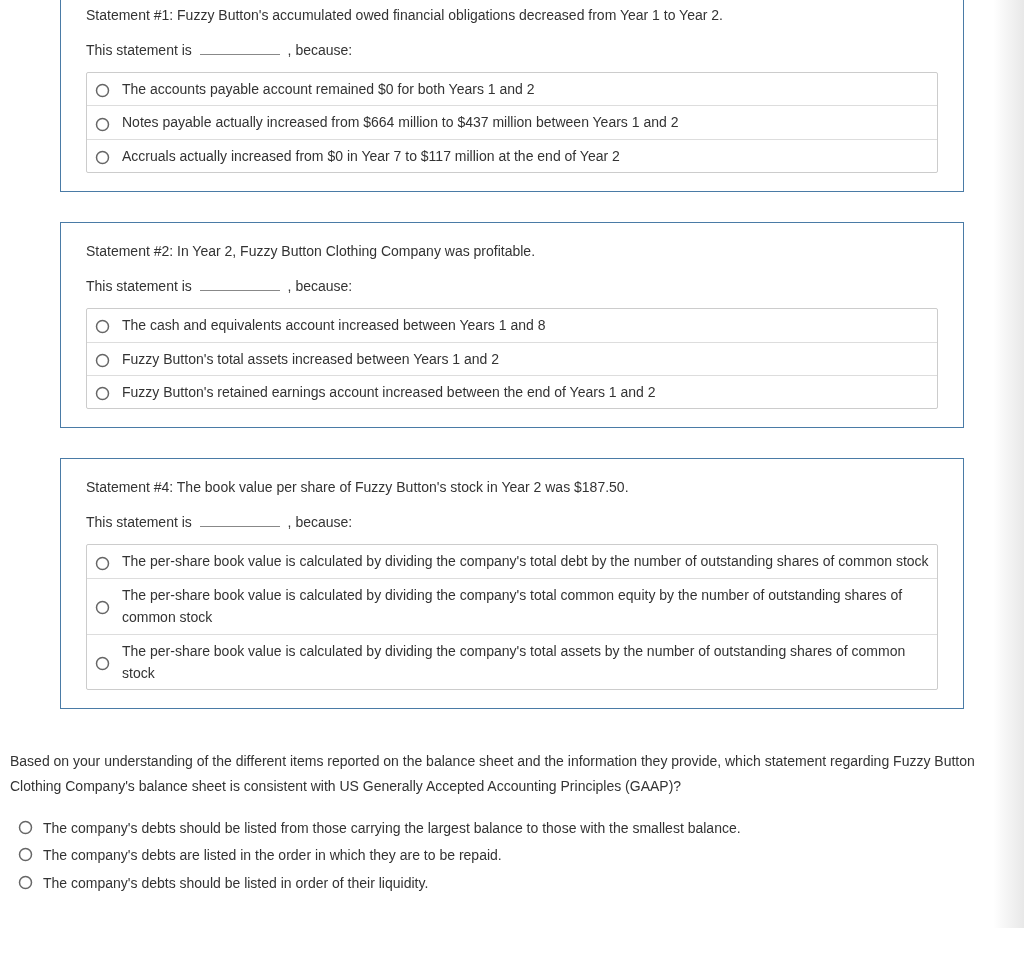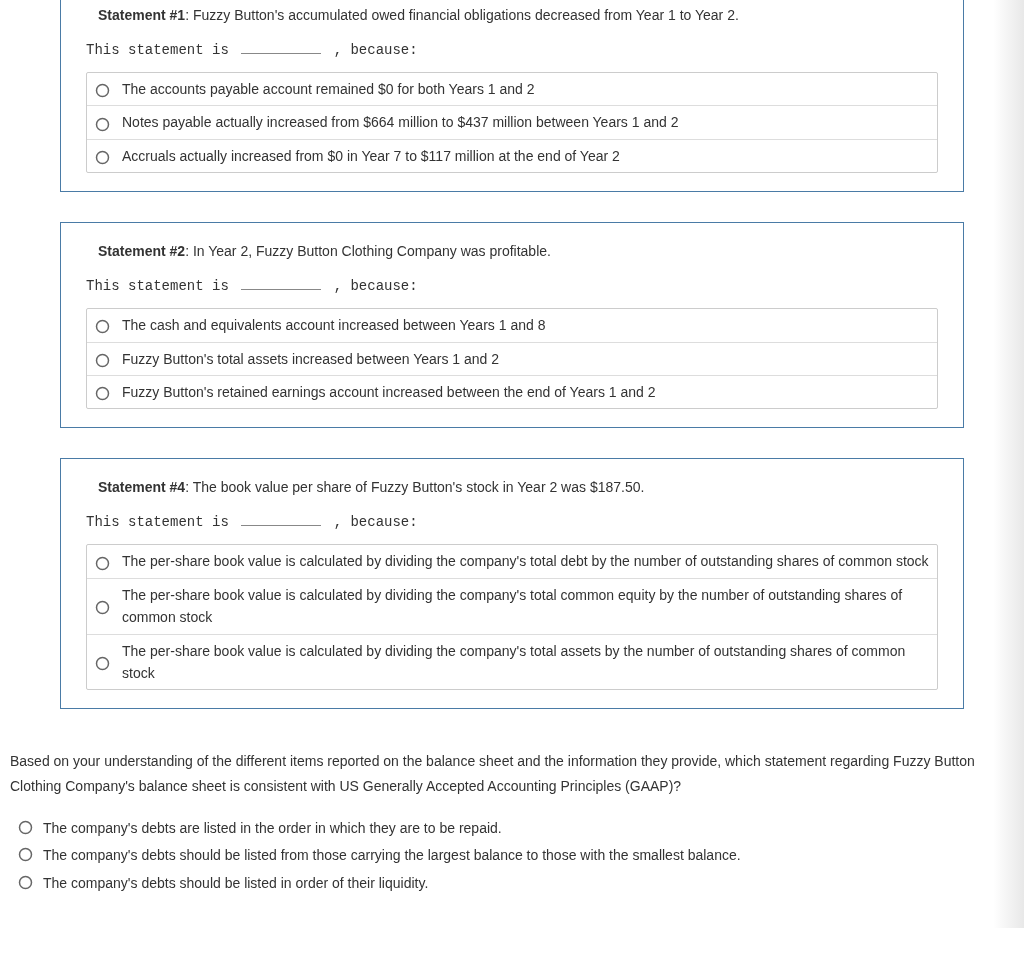--- a/index.html
+++ b/index.html
@@ -28,33 +28,31 @@
     .statement-box:first-child {
       margin-top: 0;
       border-top: none;
       padding-top: 5px;
     }
     .statement-header {
       margin-bottom: 16px;
       line-height: 1.5;
     }
     .statement-header .label {
-      font-weight: bold;
-      margin-left: 12px;
+      font-weight: normal;
     }
     .blank-line {
       display: inline-block;
       border-bottom: 1px solid #888;
       width: 80px;
       vertical-align: baseline;
       margin: 0 4px;
     }
     .prompt-line {
       margin-bottom: 14px;
-      font-family: Liberation Mono, monospace;
     }
     .options-list {
       border: 1px solid #ccc;
       border-radius: 2px;
     }
     .option-row {
       display: flex;
       align-items: center;
       padding: 5px 8px;
       border-bottom: 1px solid #ddd;
@@ -209,29 +207,29 @@
   </div>
 
   <div class="bottom-question">Based on your understanding of the different items reported on the balance sheet and the information they provide, which statement regarding Fuzzy Button Clothing Company's balance sheet is consistent with US Generally Accepted Accounting Principles (GAAP)?</div>
   <div class="bottom-options">
     <div class="bottom-option-row">
       <span class="radio-icon">
         <svg width="15" height="15">
             <circle cx="7.5" cy="7.5" r="6" fill="none" stroke="#666" stroke-width="1.5"></circle>
           </svg>
       </span>
-      <span class="option-text">The company's debts are listed in the order in which they are to be repaid.</span>
+      <span class="option-text">The company's debts should be listed from those carrying the largest balance to those with the smallest balance.</span>
     </div>
     <div class="bottom-option-row">
       <span class="radio-icon">
         <svg width="15" height="15">
             <circle cx="7.5" cy="7.5" r="6" fill="none" stroke="#666" stroke-width="1.5"></circle>
           </svg>
       </span>
-      <span class="option-text">The company's debts should be listed from those carrying the largest balance to those with the smallest balance.</span>
+      <span class="option-text">The company's debts are listed in the order in which they are to be repaid.</span>
     </div>
     <div class="bottom-option-row">
       <span class="radio-icon">
         <svg width="15" height="15">
             <circle cx="7.5" cy="7.5" r="6" fill="none" stroke="#666" stroke-width="1.5"></circle>
           </svg>
       </span>
       <span class="option-text">The company's debts should be listed in order of their liquidity.</span>
     </div>
   </div>

